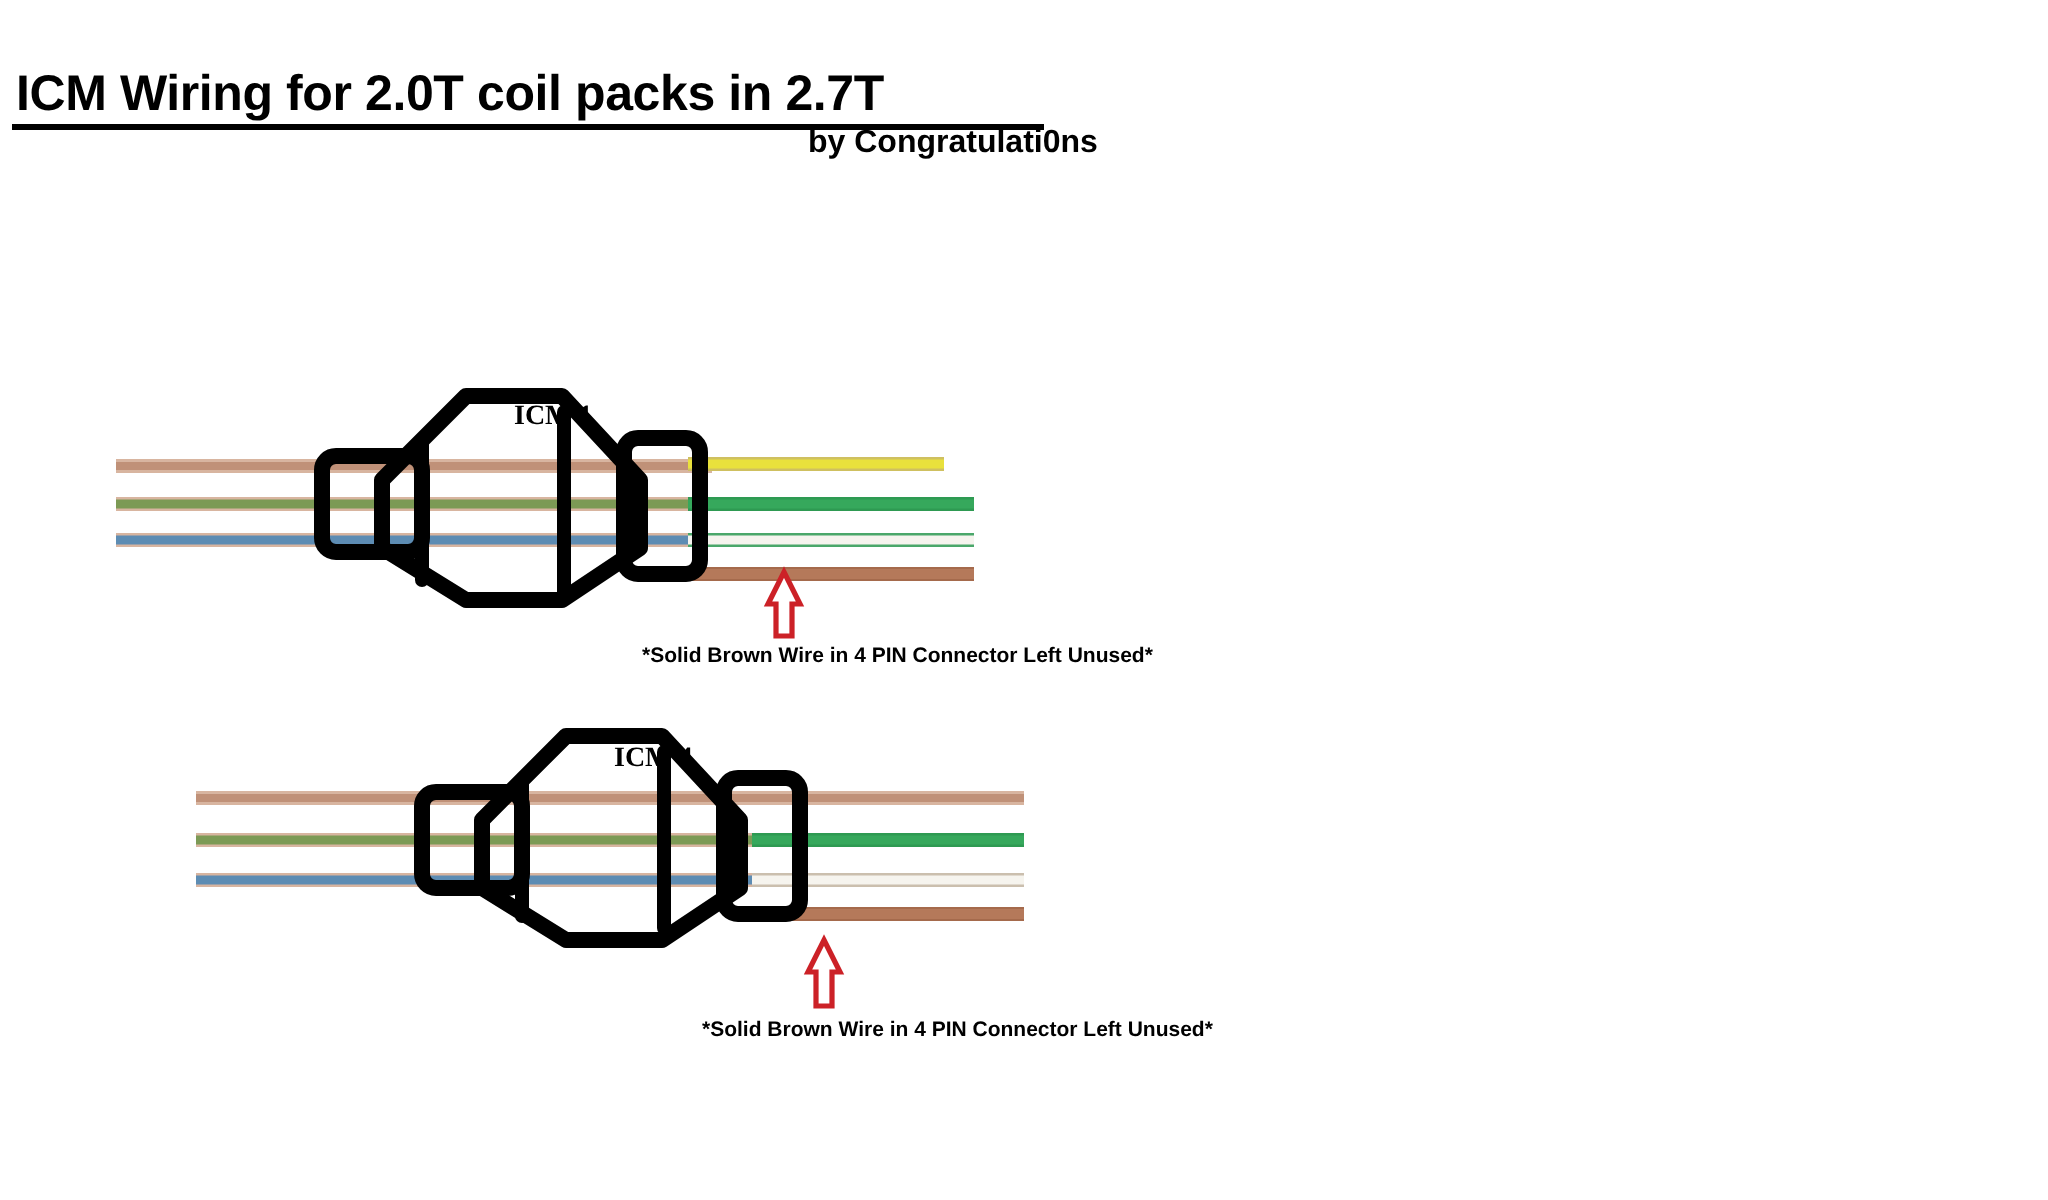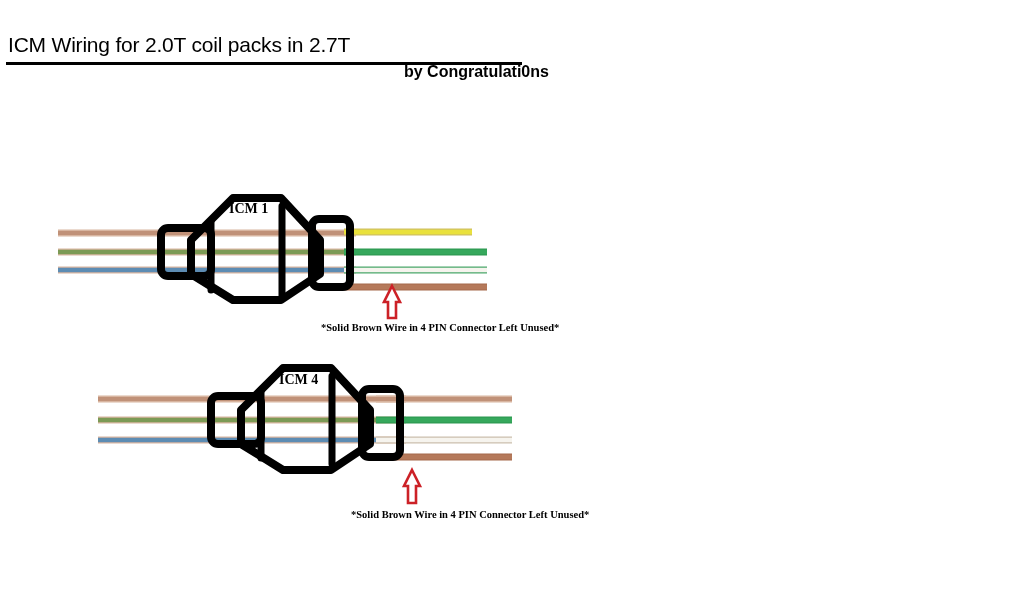--- a/index.html
+++ b/index.html
@@ -18,22 +18,22 @@
     position: absolute;
     left: 0; top: 0;
     width: 1024px;
     height: 600px;
   }
   .title {
     position: absolute;
     left: 8px;
     top: 33px;
     font-family: "Liberation Sans", sans-serif;
-    font-weight: normal;
-    font-size: 21px;
+    font-weight: bold;
+    font-size: 25px;
     color: #000000;
     letter-spacing: -0.2px;
     white-space: nowrap;
   }
   .title-rule {
     position: absolute;
     left: 6px;
     top: 62px;
     width: 516px;
     height: 3px;
@@ -49,26 +49,27 @@
     color: #000000;
     white-space: nowrap;
   }
   .icm-label {
     position: absolute;
     font-family: "Liberation Serif", serif;
     font-weight: bold;
     font-size: 14px;
     color: #000000;
     white-space: nowrap;
+    margin-left: 28px;
   }
   #icm1-label { left: 229px; top: 201px; }
   #icm2-label { left: 279px; top: 372px; }
   .note {
     position: absolute;
-    font-family: Liberation Serif, serif;
+    font-family: Liberation Sans, sans-serif;
     font-weight: bold;
     font-size: 10.5px;
     color: #000000;
     white-space: nowrap;
   }
   #note1 { left: 321px; top: 322px; }
   #note2 { left: 351px; top: 509px; }
 </style>
 </head>
 <body>

